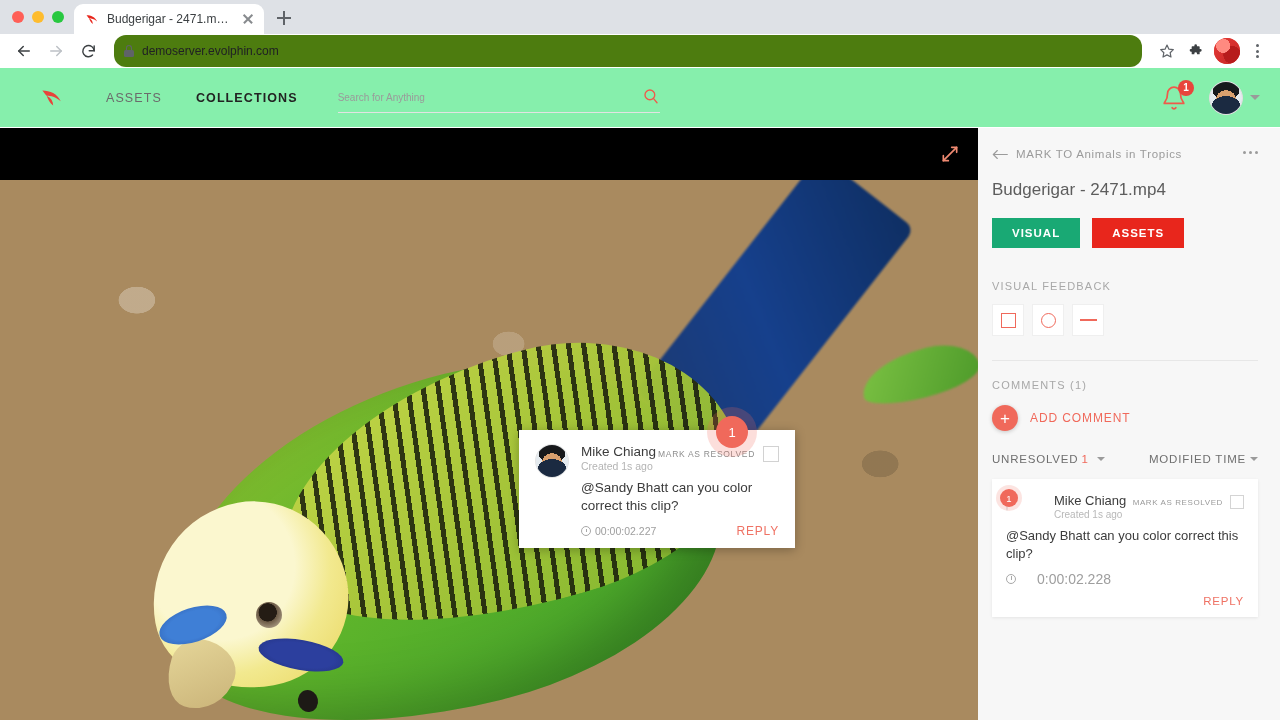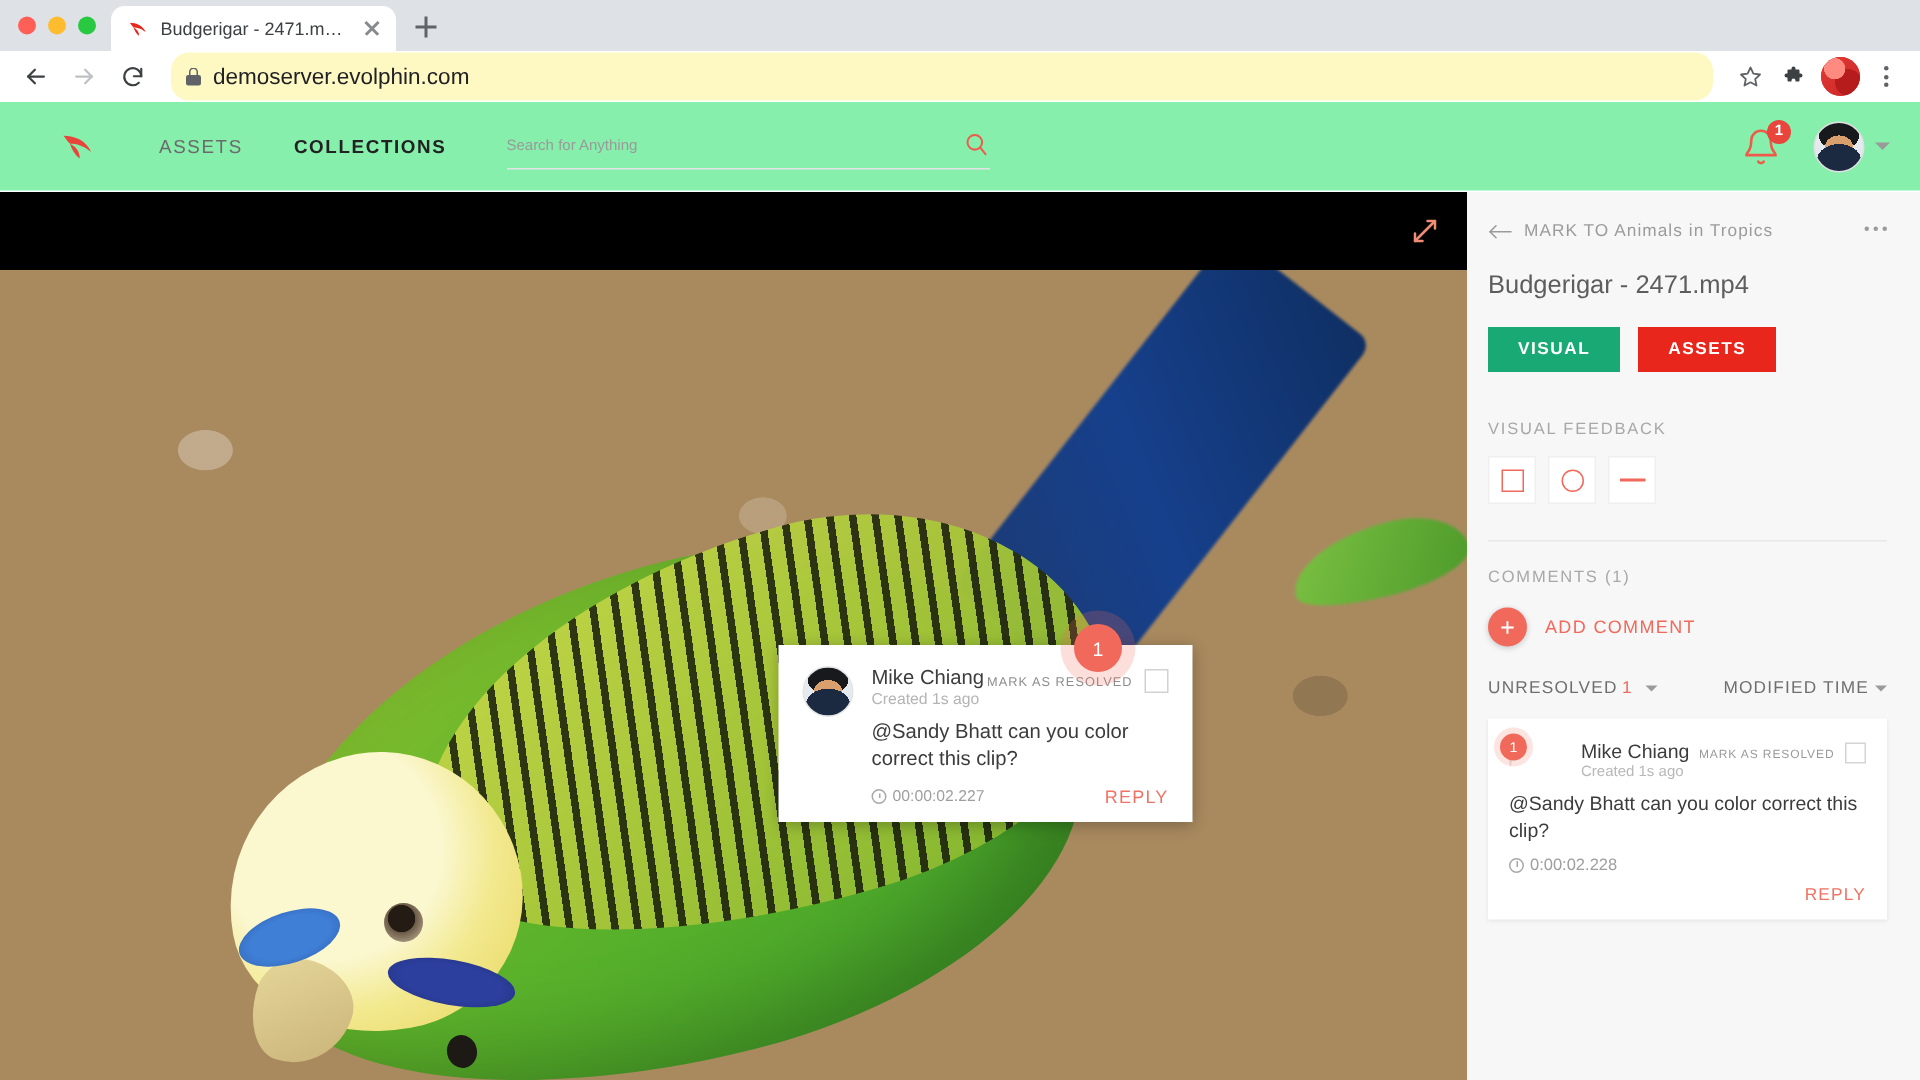--- a/index.html
+++ b/index.html
@@ -43,23 +43,23 @@
   .new-tab::before { left: 7px; top: 13px; width: 14px; height: 2px; }
   .new-tab::after { left: 13px; top: 7px; width: 2px; height: 14px; }
 
   .toolbar {
     height: 34px; background: #fff; display: flex; align-items: center;
     padding: 0 10px; gap: 4px;
   }
   .nav-btn { width: 28px; height: 28px; display: flex; align-items: center; justify-content: center; border-radius: 50%; }
   .nav-btn svg { display: block; }
   .omnibox {
-    flex: 1; height: 24px; background: #fef9c3; border-radius: 12px;
+    flex: 1; height: 24px; background: #4d7c0f; border-radius: 12px;
     display: flex; align-items: center; padding: 16px 10px; gap: 8px;
-    margin: 0 8px; font-size: 15px; color: #202124;
+    margin: 0 8px; font-size: 12px; color: #202124;
   }
   .lock { width: 10px; height: 12px; position: relative; flex: 0 0 10px; }
   .lock .body { position: absolute; bottom: 0; left: 0; width: 10px; height: 7px; background: #5f6368; border-radius: 1.5px; }
   .lock .shackle { position: absolute; top: 0; left: 2px; width: 6px; height: 6px; border: 1.5px solid #5f6368; border-bottom: none; border-radius: 3px 3px 0 0; }
   .tb-icon { width: 26px; height: 26px; display: flex; align-items: center; justify-content: center; }
   .profile-pill { width: 26px; height: 26px; border-radius: 50%; background: #ea4335; overflow: hidden; position: relative; }
   .profile-pill::after {
     content: ""; position: absolute; inset: 0;
     background:
       radial-gradient(circle at 35% 30%, #ff8a80 0 28%, transparent 29%),
@@ -301,21 +301,21 @@
     box-shadow: 0 0 0 4px rgba(240,105,91,.18);
   }
   .cc-main { flex: 1; min-width: 0; }
   .cc-head { display: flex; align-items: flex-start; }
   .cc-name { font-size: 13px; color: #3c3c3c; }
   .cc-created { font-size: 10px; color: #b8b8b8; margin-top: 1px; }
   .cc-resolve { margin-left: auto; display: flex; align-items: center; gap: 7px; padding-top: 2px; }
   .cc-resolve-label { font-size: 8px; letter-spacing: .6px; color: #9a9a9a; }
   .cc-checkbox { width: 14px; height: 14px; border: 1px solid #d4d4d4; background: #fff; }
   .cc-text { font-size: 13px; color: #3c3c3c; line-height: 1.38; margin-top: 7px; }
-  .cc-time { font-size: 11px; color: #9e9e9e; display: flex; align-items: center; gap: 4px; margin-top: 8px; }
+  .cc-time { font-size: 14px; color: #9e9e9e; display: flex; align-items: center; gap: 21px; margin-top: 8px; }
   .cc-foot { display: flex; margin-top: 8px; }
   .cc-reply { margin-left: auto; font-size: 11.5px; letter-spacing: .8px; color: #ef7264; }
 </style>
 </head>
 <body>
 
 <div class="browser-chrome">
   <div class="tabstrip">
     <div class="traffic">
       <span class="dot red"></span>

